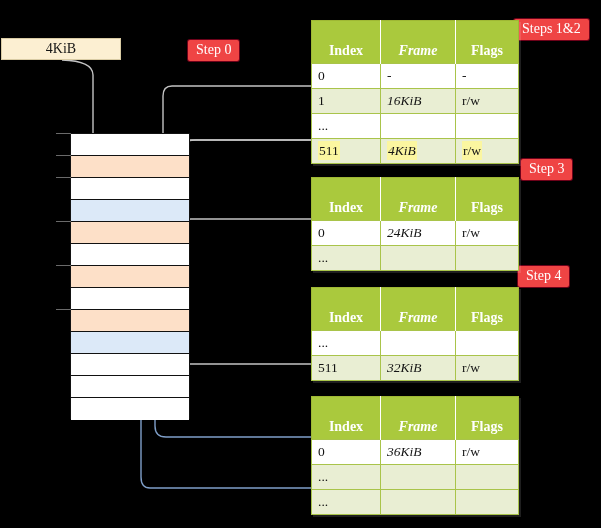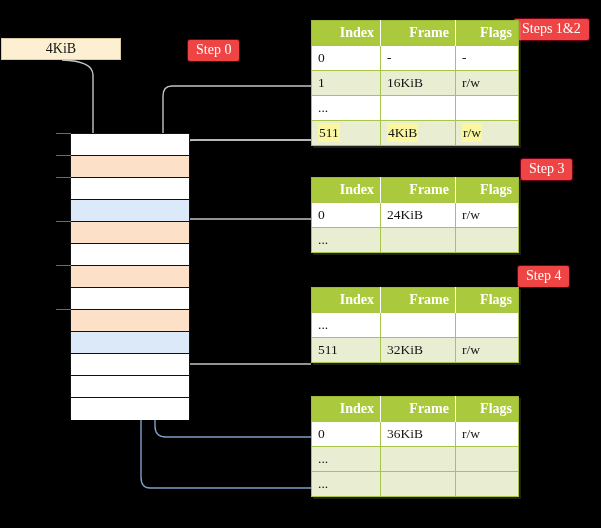--- a/index.html
+++ b/index.html
@@ -73,22 +73,22 @@
     border-collapse: collapse;
     background: #ffffff;
     font-size: 13.5px;
     border: 1px solid #9fb834;
     box-shadow: 2px 2px 0 rgba(255,255,255,0.12);
   }
   .ptable th {
     background: #aac93d;
     color: #ffffff;
     font-weight: bold;
-    text-align: right;
-    padding: 2px 6px 3px 6px;
+    text-align: center;
+    padding: 20px 6px 3px 6px;
     border-right: 1px solid #ffffff;
     font-size: 14px;
     line-height: 19px;
     white-space: nowrap;
   }
   .ptable th:last-child { border-right: none; }
   .ptable td {
     padding: 2px 6px 3px 6px;
     border: 1px solid #a9c44a;
     color: #141414;
@@ -98,21 +98,21 @@
     vertical-align: top;
   }
   .ptable tr.alt td { background: #e9eed3; }
   .ptable tr.plain td { background: #ffffff; }
   .ptable td .hl {
     background: #fbf6a0;
     display: inline-block;
     padding: 0 1px;
   }
   .col-index { width: 56px; }
-  .col-frame { width: 62px; }
+  .col-frame { width: 62px; font-style: italic; }
   .col-flags { width: 50px; }
 
   
   #wires {
     position: absolute;
     left: 0; top: 0;
     width: 601px; height: 528px;
     pointer-events: none;
   }
 </style>

